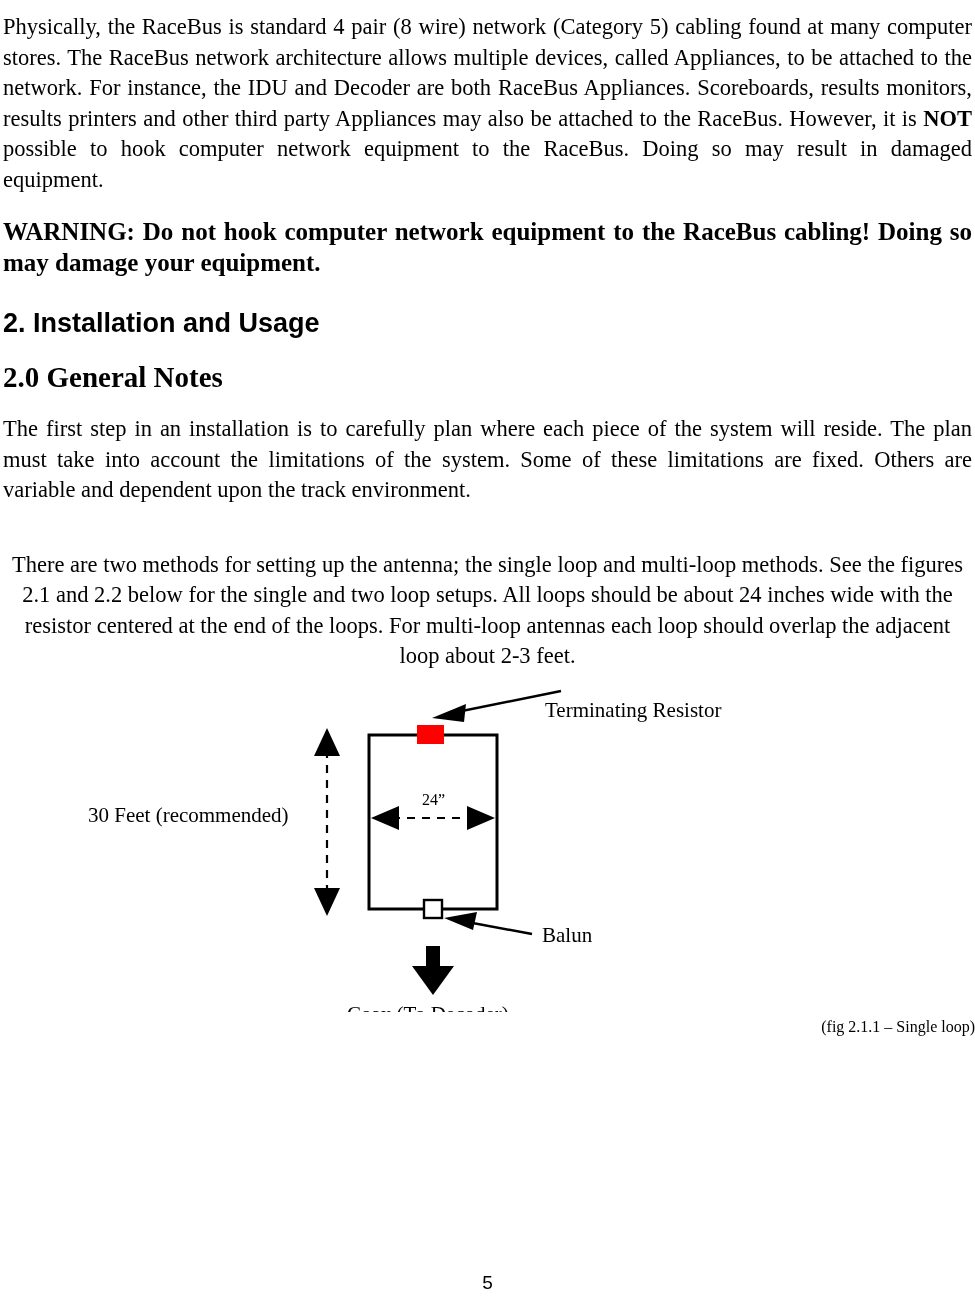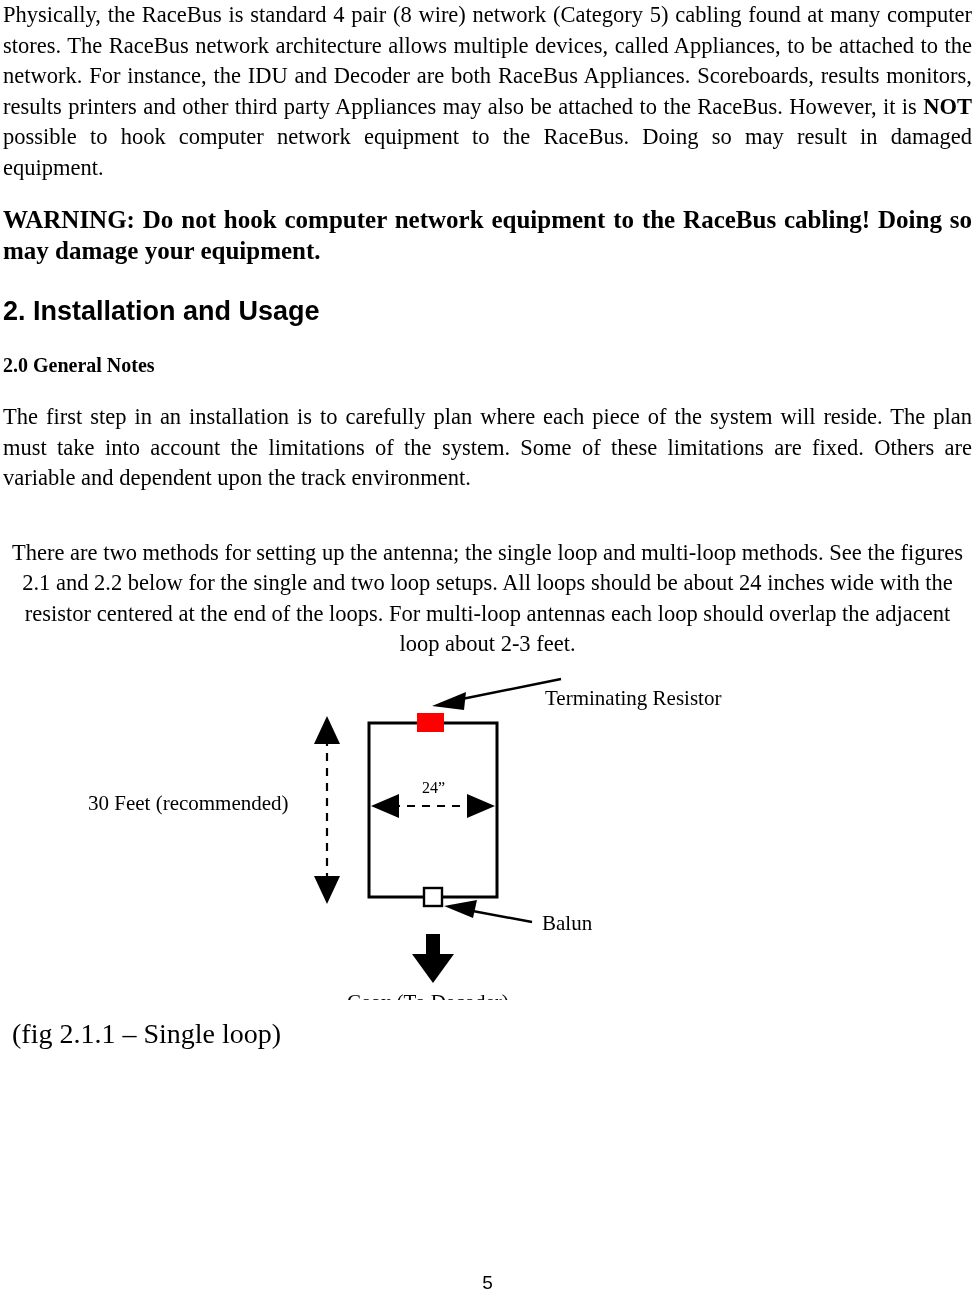--- a/index.html
+++ b/index.html
@@ -14,21 +14,21 @@
     font-family: "Liberation Serif", "DejaVu Serif", serif;
     color: #000000;
     overflow: hidden;
   }
 
   .page {
     position: relative;
     width: 975px;
     height: 1312px;
     box-sizing: border-box;
-    padding: 0 3px;
+    padding: 12px 3px;
   }
 
   p.body-text {
     font-size: 22.5px;
     line-height: 30.5px;
     text-align: justify;
     text-justify: inter-word;
     margin: 0 0 0 0;
   }
 
@@ -50,41 +50,41 @@
   h1.section-heading {
     font-family: "Liberation Sans", "DejaVu Sans", sans-serif;
     font-size: 27px;
     font-weight: bold;
     margin: 0;
     line-height: 34px;
     letter-spacing: 0px;
   }
 
   h3.sub-heading {
-    font-size: 20px;
+    font-size: 29px;
     font-weight: bold;
     margin: 0;
     line-height: 30px;
   }
 
   b.inline-strong { font-weight: bold; }
 
   
   .figure {
     position: relative;
     width: 975px;
     height: 400px;
     margin-left: -3px;
   }
   .figure svg { display: block; }
 
   .fig-caption {
-    text-align: left;
-    font-size: 28px;
-    margin: 12px;
+    text-align: right;
+    font-size: 16px;
+    margin: 0;
     padding-top: 6px;
   }
 
   .page-number {
     position: absolute;
     left: 0;
     right: 0;
     bottom: 18px;
     text-align: center;
     font-family: "Liberation Sans", "DejaVu Sans", sans-serif;

